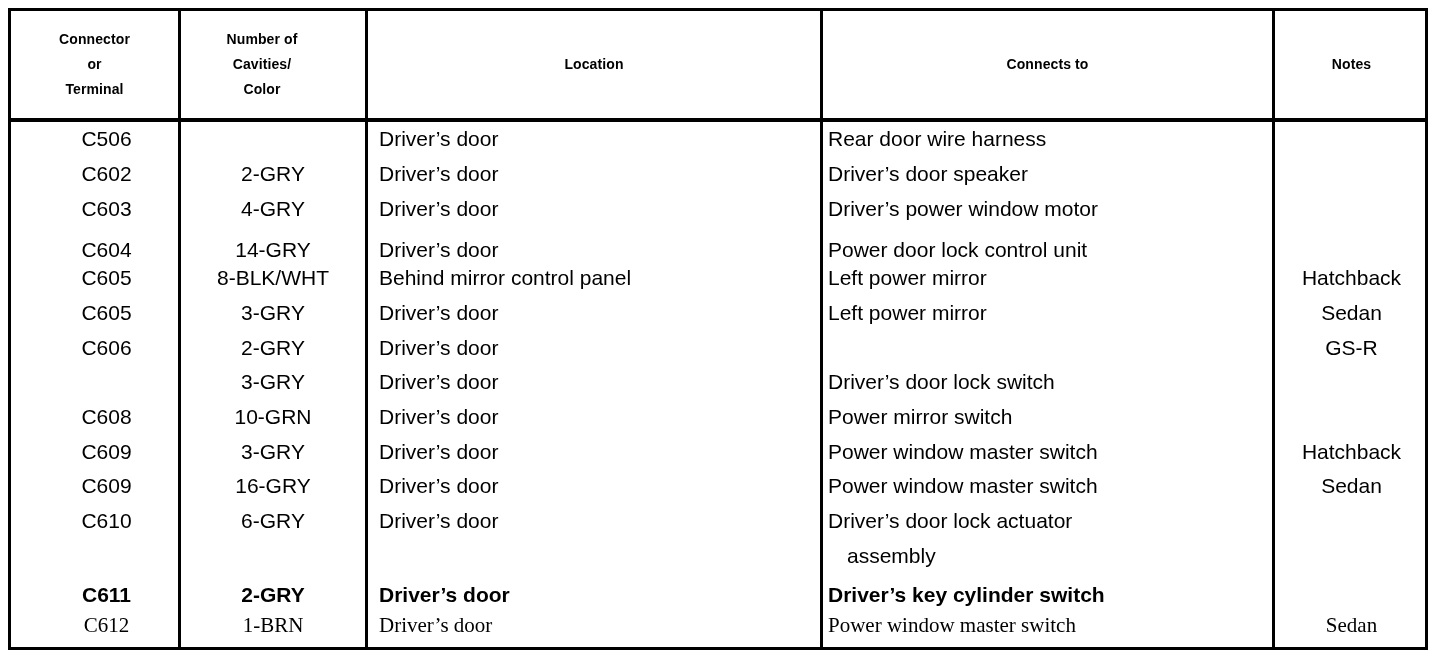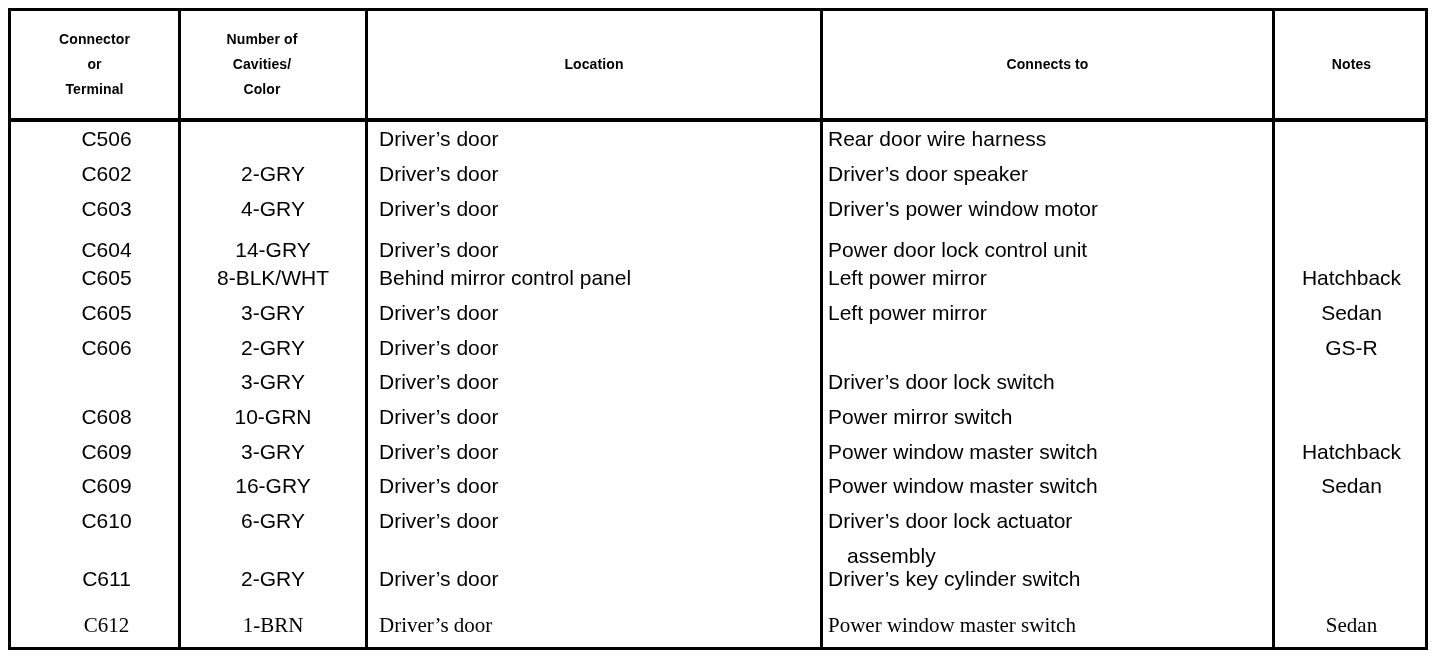--- a/index.html
+++ b/index.html
@@ -243,21 +243,21 @@
           <div class="cell col4">Driver’s door lock actuator</div>
           <div class="cell col5"></div>
         </div>
         <div class="row" style="top: 416.4px;">
           <div class="cell col1"></div>
           <div class="cell col2"></div>
           <div class="cell col3"></div>
           <div class="cell col4 indent">assembly</div>
           <div class="cell col5"></div>
         </div>
-        <div class="row" style="top: 440px;">
+        <div class="row" style="top: 456px; font-weight: bold;">
           <div class="cell col1">C611</div>
           <div class="cell col2">2-GRY</div>
           <div class="cell col3">Driver’s door</div>
           <div class="cell col4">Driver’s key cylinder switch</div>
           <div class="cell col5"></div>
         </div>
         <div class="row" style="top: 485.8px; font-family: Liberation Serif, serif;">
           <div class="cell col1">C612</div>
           <div class="cell col2">1-BRN</div>
           <div class="cell col3">Driver’s door</div>

